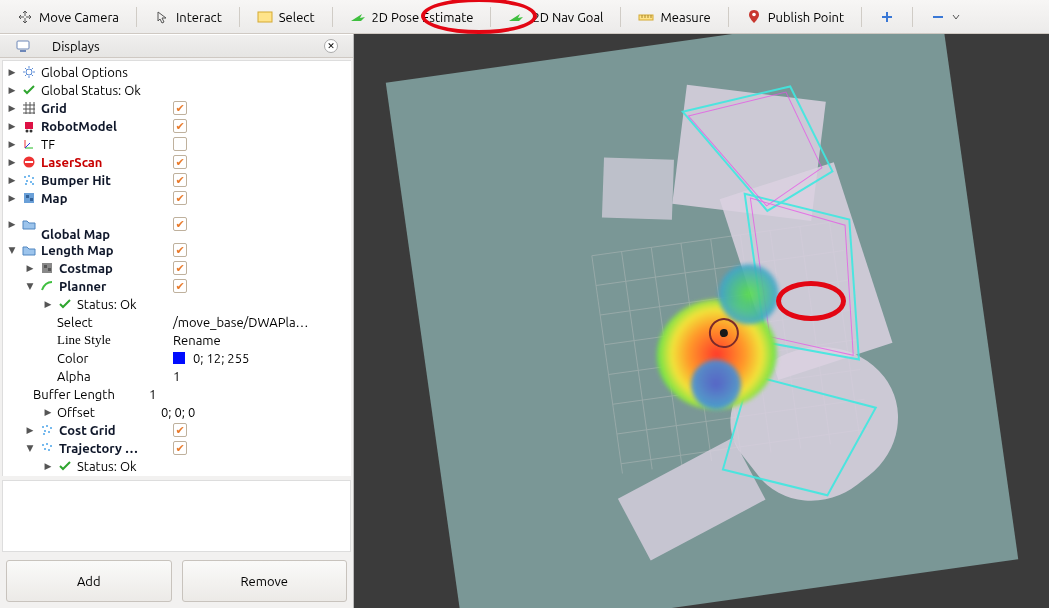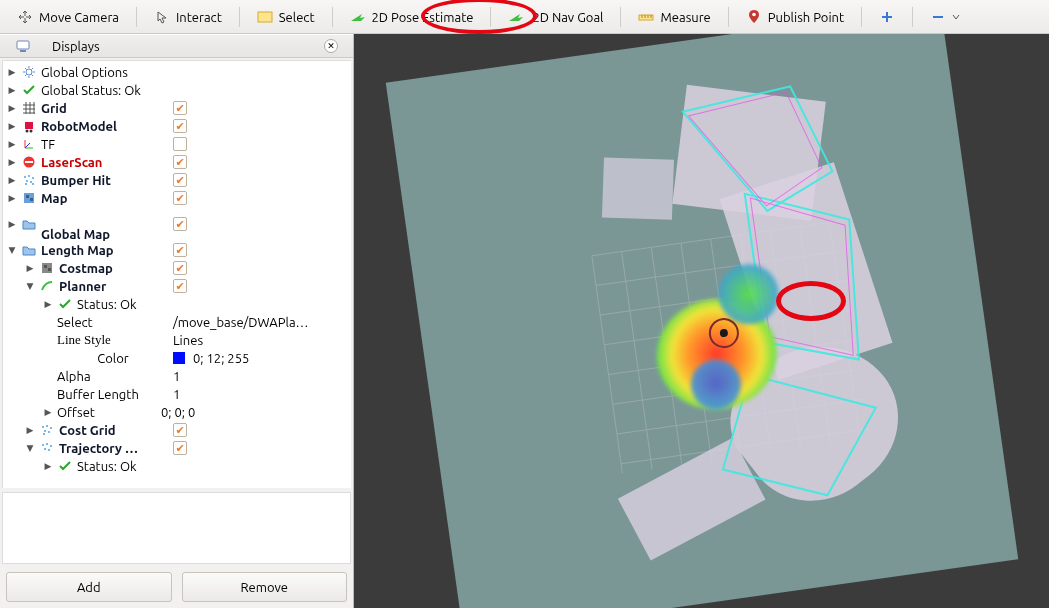--- a/index.html
+++ b/index.html
@@ -26,21 +26,21 @@
   .val-col { }
   .bold { font-weight: bold; }
   .blue { color: #0f172a; }
   .red  { color: #c80000; }
   .chk { width: 14px; height: 14px; border: 1px solid #bfb19d; border-radius: 2px; background: #fff; display: inline-flex; align-items: center; justify-content: center; cursor: pointer; }
   .chk.checked::after { content: "✔"; color: #e97b2c; font-size: 11px; font-weight: bold; line-height: 1; }
 
   .below-tree { height: 72px; margin: 2px; border: 1px solid #ddd; background: #fff; }
 
   .btn-row { display: flex; gap: 10px; padding: 6px; }
-  .btn { flex: 1; text-align: center; padding: 7px 0; border: 1px solid #c8c3bd; background: linear-gradient(#fafaf9,#eceae7); border-radius: 3px; cursor: pointer; }
+  .btn { flex: 1; text-align: center; padding: 13px 0; border: 1px solid #c8c3bd; background: linear-gradient(#fafaf9,#eceae7); border-radius: 3px; cursor: pointer; }
 
   .viewport { flex: 1; background: #3b3b3b; position: relative; overflow: hidden; }
   .mapstage { position:absolute; left:50%; top:50%; width:560px; height:560px; margin:-280px 0 0 -280px; transform: rotate(-8deg); background:#7a9796; }
   .mapshape { position:absolute; background:#dad1e0; }
   .costblob { position:absolute; border-radius:50%; filter: blur(2px); mix-blend-mode: normal; }
   .goal-ellipse { position:absolute; border:5px solid #e30613; border-radius:50%; z-index:15; }
 
   .folder-ico svg, .ico-slot svg { display:block; }
 </style>
 </head>
@@ -321,34 +321,34 @@
         </div>
 
         <div class="row" style="padding-left:40px;">
           <span class="caret blank">▶</span>
           <span style="width:112px;" class="label">Select</span>
           <span class="val-col">/move_base/DWAPla…</span>
         </div>
         <div class="row" style="padding-left:40px;">
           <span class="caret blank">▶</span>
           <span style="width:112px;font-family:Liberation Serif, serif;" class="label">Line Style</span>
-          <span class="val-col">Lines</span>
+          <span class="val-col">Rename</span>
         </div>
         <div class="row" style="padding-left:40px;">
           <span class="caret blank">▶</span>
-          <span style="width:112px;text-align:center;" class="label">Color</span>
+          <span style="width:112px;" class="label">Color</span>
           <span style="width: 12px; height: 12px; display: inline-block; margin-right: 4px; background: rgb(0, 12, 255);" id="color-swatch"></span>
           <span class="val-col">0; 12; 255</span>
         </div>
         <div class="row" style="padding-left:40px;">
           <span class="caret blank">▶</span>
           <span style="width:112px;" class="label">Alpha</span>
           <span class="val-col">1</span>
         </div>
-        <div class="row" style="padding-left:40px;">
+        <div class="row" style="padding-left:16px;">
           <span class="caret blank">▶</span>
           <span style="width:112px;" class="label">Buffer Length</span>
           <span class="val-col">1</span>
         </div>
         <div class="row" style="padding-left:40px;">
           <span class="caret">▶</span>
           <span style="width:100px;" class="label">Offset</span>
           <span class="val-col">0; 0; 0</span>
         </div>
 

